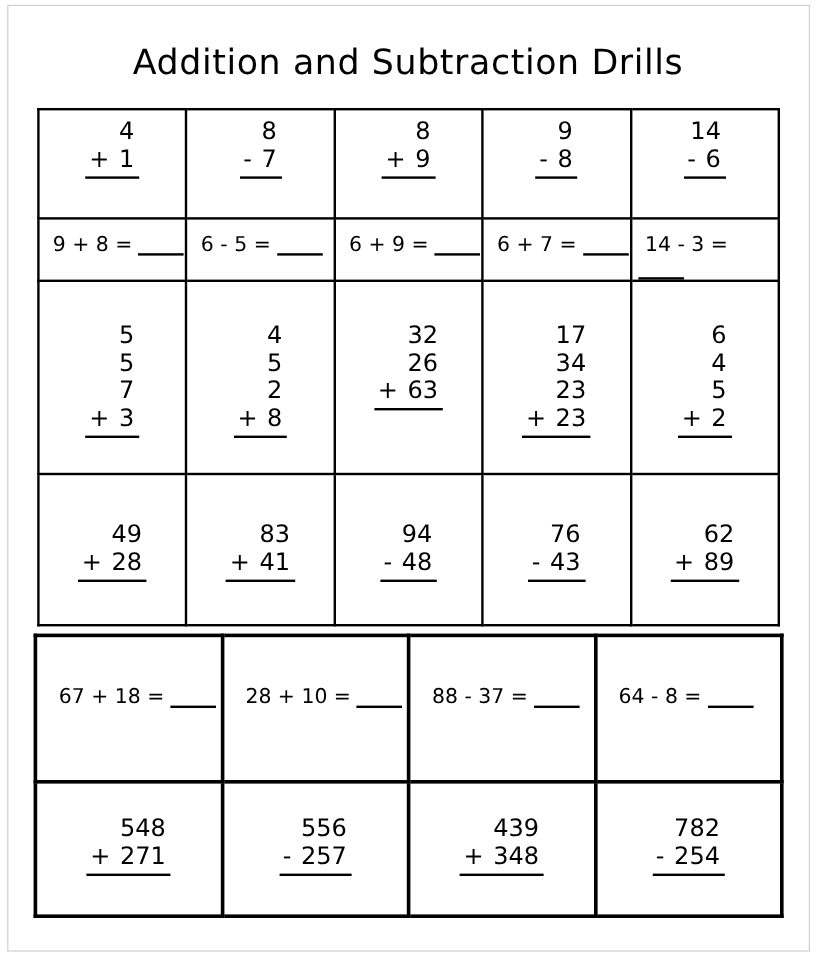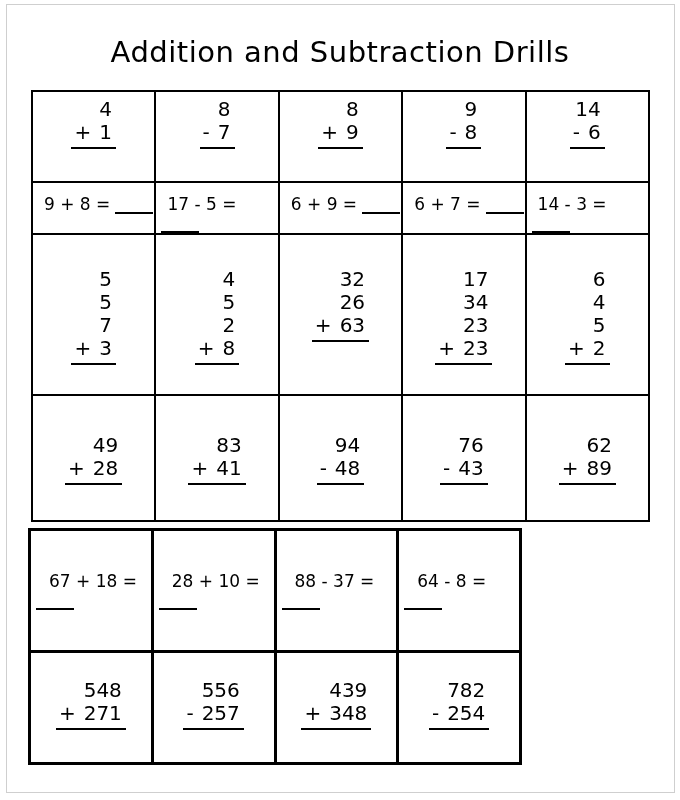--- a/index.html
+++ b/index.html
@@ -23,21 +23,21 @@
     font-size: 29px;
     line-height: 42px;
     font-weight: normal;
     letter-spacing: 0.5px;
   }
   table.drill {
     border-collapse: collapse;
     table-layout: fixed;
   }
   table.t1 { width: 619px; margin: 17px 0 0 31px; }
-  table.t2 { width: 494px; margin: 6px 0 0 28px; padding-left: 16px; }
+  table.t2 { width: 625px; margin: 6px 0 0 28px; padding-left: 16px; }
   table.t1 td { border: 2px solid #000; }
   table.t2 td { border: 3px solid #000; }
   td.c {
     vertical-align: top;
     text-align: center;
     padding: 0;
   }
   
   tr.rv1  { height: 91px; }  tr.rv1 td  { padding-top: 6px; }
   tr.rh1  { height: 46px; margin-left: 32px; }  tr.rh1 td  { padding-top: 11px; text-align: left; }
@@ -117,21 +117,21 @@
     <td class="c">
       <div class="vp">
         <div class="ln">14</div>
         <div class="ops"><span class="op">-</span><span class="od">6</span></div>
       </div>
     </td>
   </tr>
 
   <tr class="rh1">
     <td class="c"><span class="hx">9 + 8 =</span><span class="blank"></span></td>
-    <td class="c"><span class="hx">17 - 5 =</span><span class="blank"></span></td>
+    <td class="c"><span class="hx">6 - 5 =</span><span class="blank"></span></td>
     <td class="c"><span class="hx">6 + 9 =</span><span class="blank"></span></td>
     <td class="c"><span class="hx">6 + 7 =</span><span class="blank"></span></td>
     <td class="c"><span class="hx">14 - 3 =</span><span class="blank"></span></td>
   </tr>
 
   <tr class="rv3">
     <td class="c">
       <div class="vp">
         <div class="ln">5</div>
         <div class="ln">5</div>

